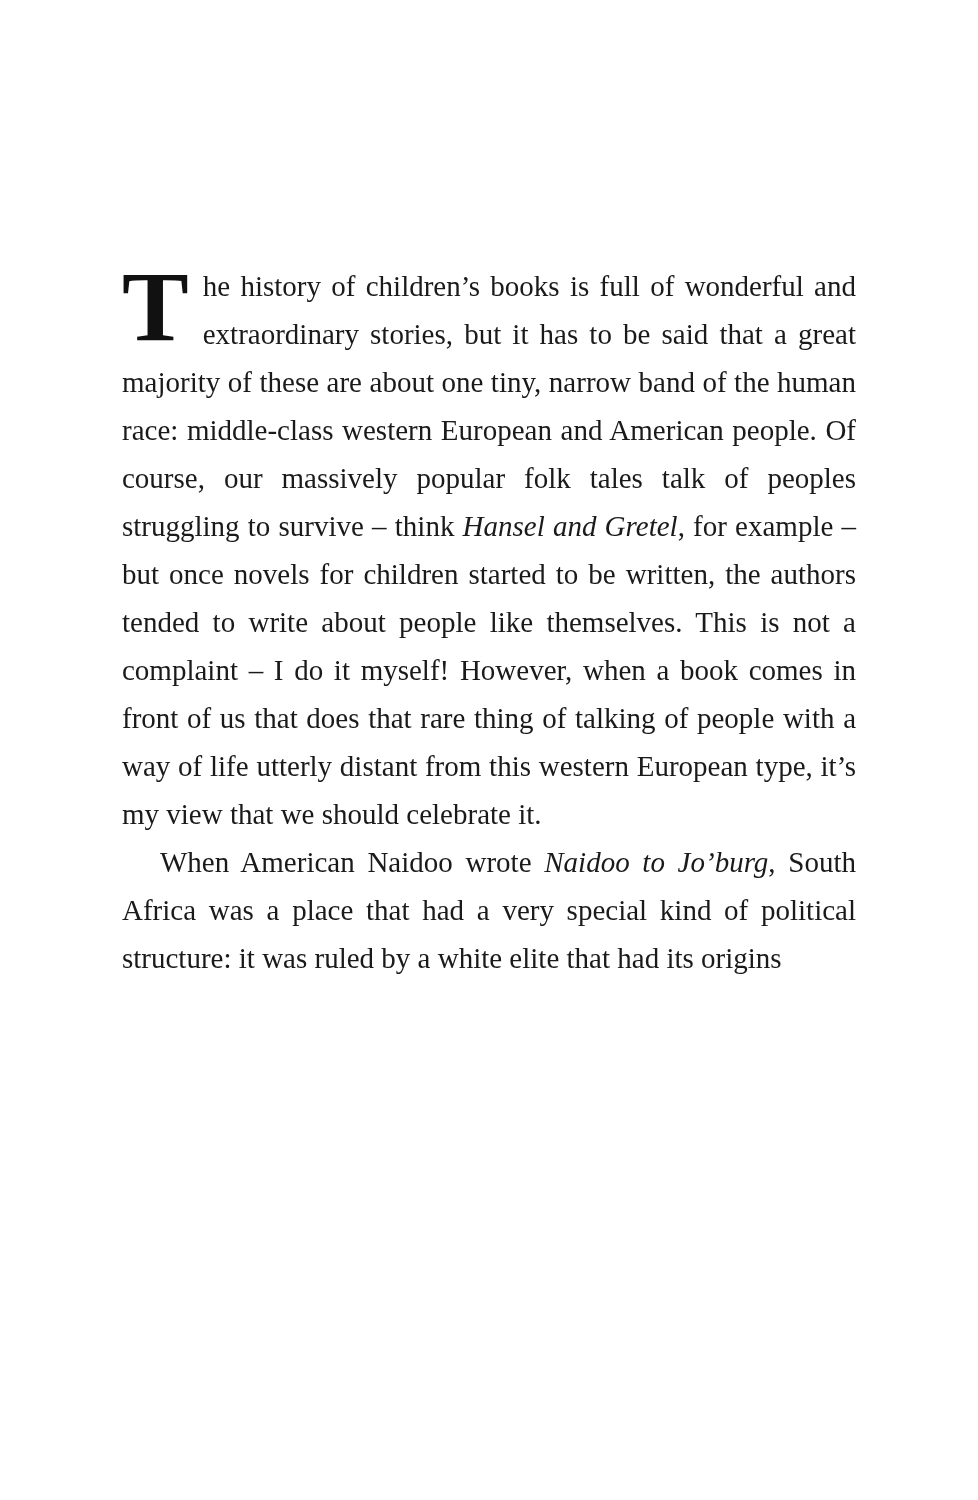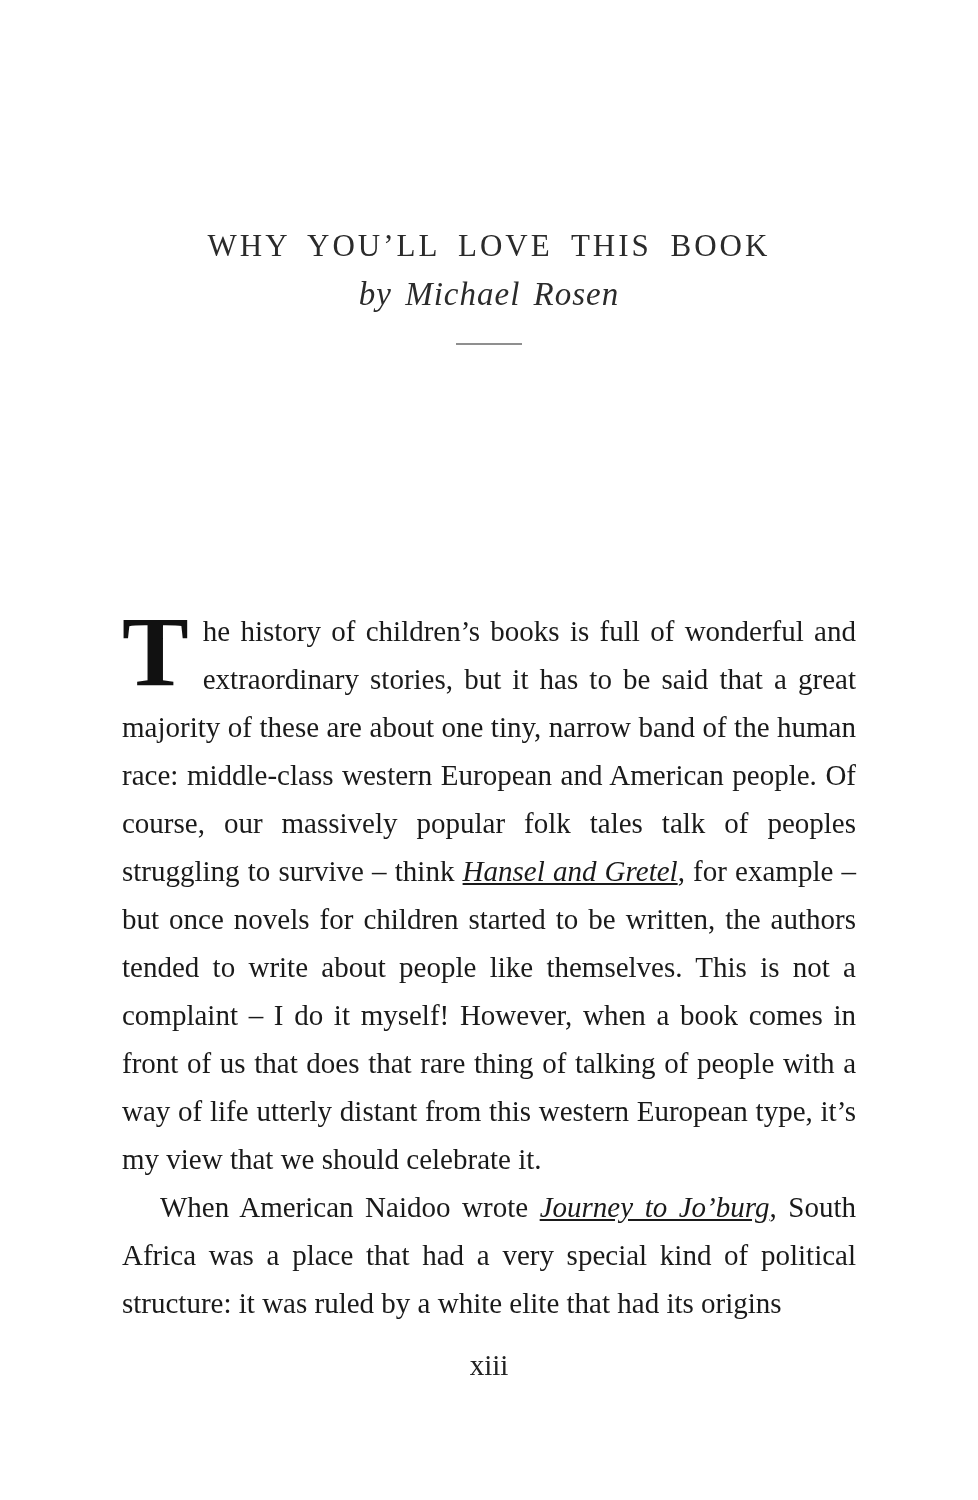--- a/index.html
+++ b/index.html
@@ -62,43 +62,34 @@
   .drop-cap {
     float: left;
     font-size: 100px;
     line-height: 78px;
     padding: 6px 14px 0 0;
     font-weight: bold;
     color: #111111;
   }
   .italic {
     font-style: italic;
-    text-decoration: underline;
   }
   .page-footer {
     margin-top: 22px;
     text-align: center;
     font-size: 29px;
     color: #222222;
   }
 </style>
 </head>
 <body>
 
 <div class="page">
 
-  <header class="page-header">
-    <h1 class="chapter-title">WHY YOU’LL LOVE THIS BOOK</h1>
-    <div class="byline">by Michael Rosen</div>
-    <div class="divider"></div>
-  </header>
 
   <main class="body-text">
 
   <p class="body-paragraph"><span class="drop-cap">T</span><span>he history of children’s books is full of wonderful and extraordinary stories, but it has to be said that a great majority of these are about one tiny, narrow band of the human race: middle-class western European and American people. Of course, our massively popular folk tales talk of peoples struggling to survive – think </span><span class="italic">Hansel and Gretel</span><span>, for example – but once novels for children started to be written, the authors tended to write about people like themselves. This is not a complaint – I do it myself! However, when a book comes in front of us that does that rare thing of talking of people with a way of life utterly distant from this western European type, it’s my view that we should celebrate it.</span></p>
-      <p class="body-paragraph indent"><span>When American Naidoo wrote </span><span class="italic">Journey to Jo’burg</span><span>, South Africa was a place that had a very special kind of political structure: it was ruled by a white elite that had its origins</span></p>
+      <p class="body-paragraph indent"><span>When American Naidoo wrote </span><span class="italic">Naidoo to Jo’burg</span><span>, South Africa was a place that had a very special kind of political structure: it was ruled by a white elite that had its origins</span></p>
     </main>
 
-  <footer class="page-footer">
-    <span>xiii</span>
-  </footer>
 
 </div>
 
 </body></html>

